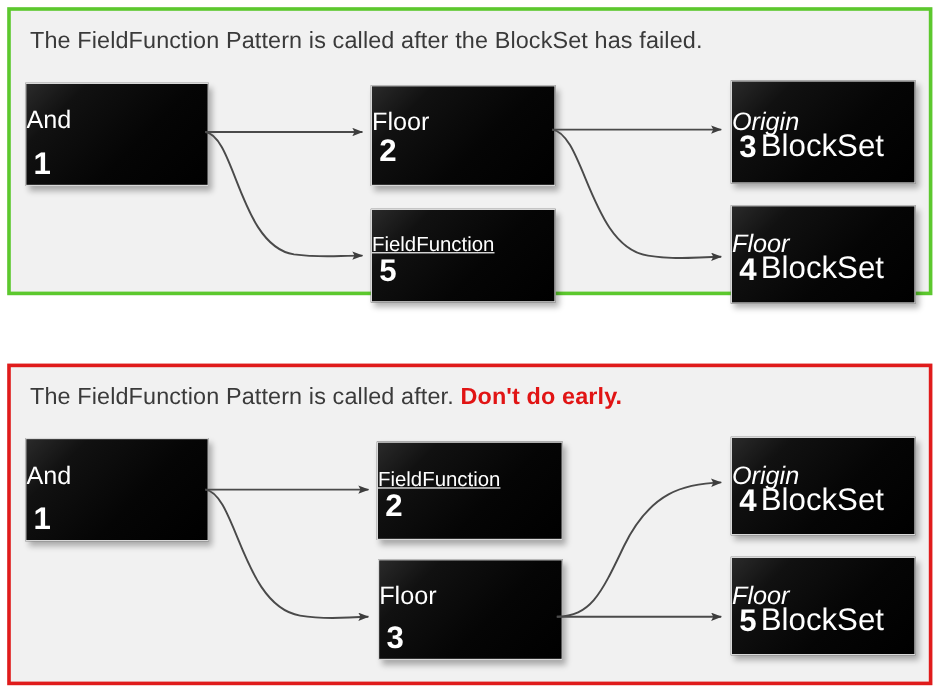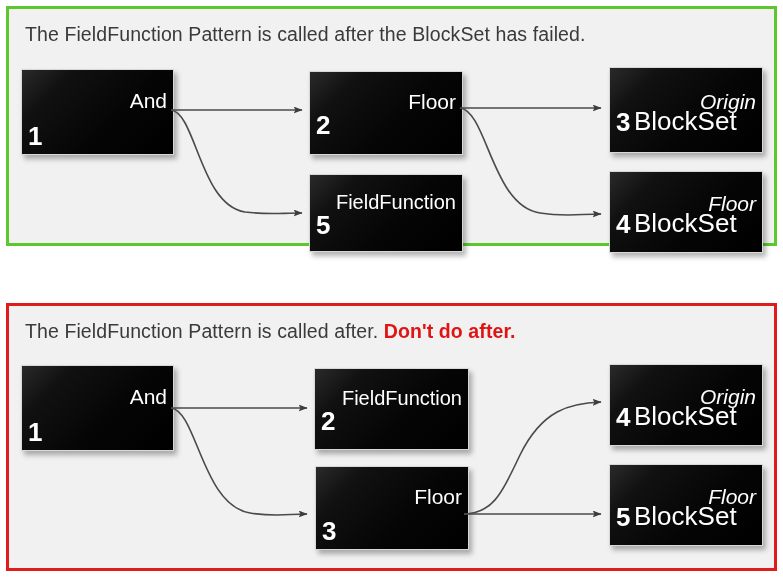--- a/index.html
+++ b/index.html
@@ -64,27 +64,27 @@
     border: 1px solid #d8d8d8;
     box-shadow: 3px 4px 5px rgba(0,0,0,0.30);
     overflow: hidden;
   }
   .node-title {
     position: absolute;
     left: 0;
     right: 6px;
     top: 50%;
     transform: translateY(-100%);
-    text-align: right;
+    text-align: left;
     color: #ffffff;
     font-size: 21px;
     line-height: 1.05;
     white-space: nowrap;
   }
-  .node.small .node-title { font-size: 20px; }
+  .node.small .node-title { font-size: 17px; text-decoration: underline; }
   .node.two-line .node-title {
     transform: translateY(-86%);
     font-style: italic;
   }
   .node-sub {
     position: absolute;
     left: 24px;
     right: 4px;
     top: 50%;
     text-align: left;
@@ -151,21 +151,21 @@
       <div class="node-title">Floor</div>
       <div class="node-sub">BlockSet</div>
       <div class="node-index">4</div>
     </div>
   </section>
 
   <section class="panel" id="panel-bad">
 
     <div class="panel-caption">
       <span>The FieldFunction Pattern is called after.</span>
-      <span class="caption-warn">Don't do after.</span>
+      <span class="caption-warn">Don't do early.</span>
     </div>
 
     <div class="node idx-bottom" style="left:12px; top:59px; width:153px; height:86px;">
       <div class="node-title">And</div>
       <div class="node-index">1</div>
     </div>
 
     <div class="node small idx-mid" style="left:305px; top:62px; width:155px; height:82px;">
       <div class="node-title">FieldFunction</div>
       <div class="node-index">2</div>

